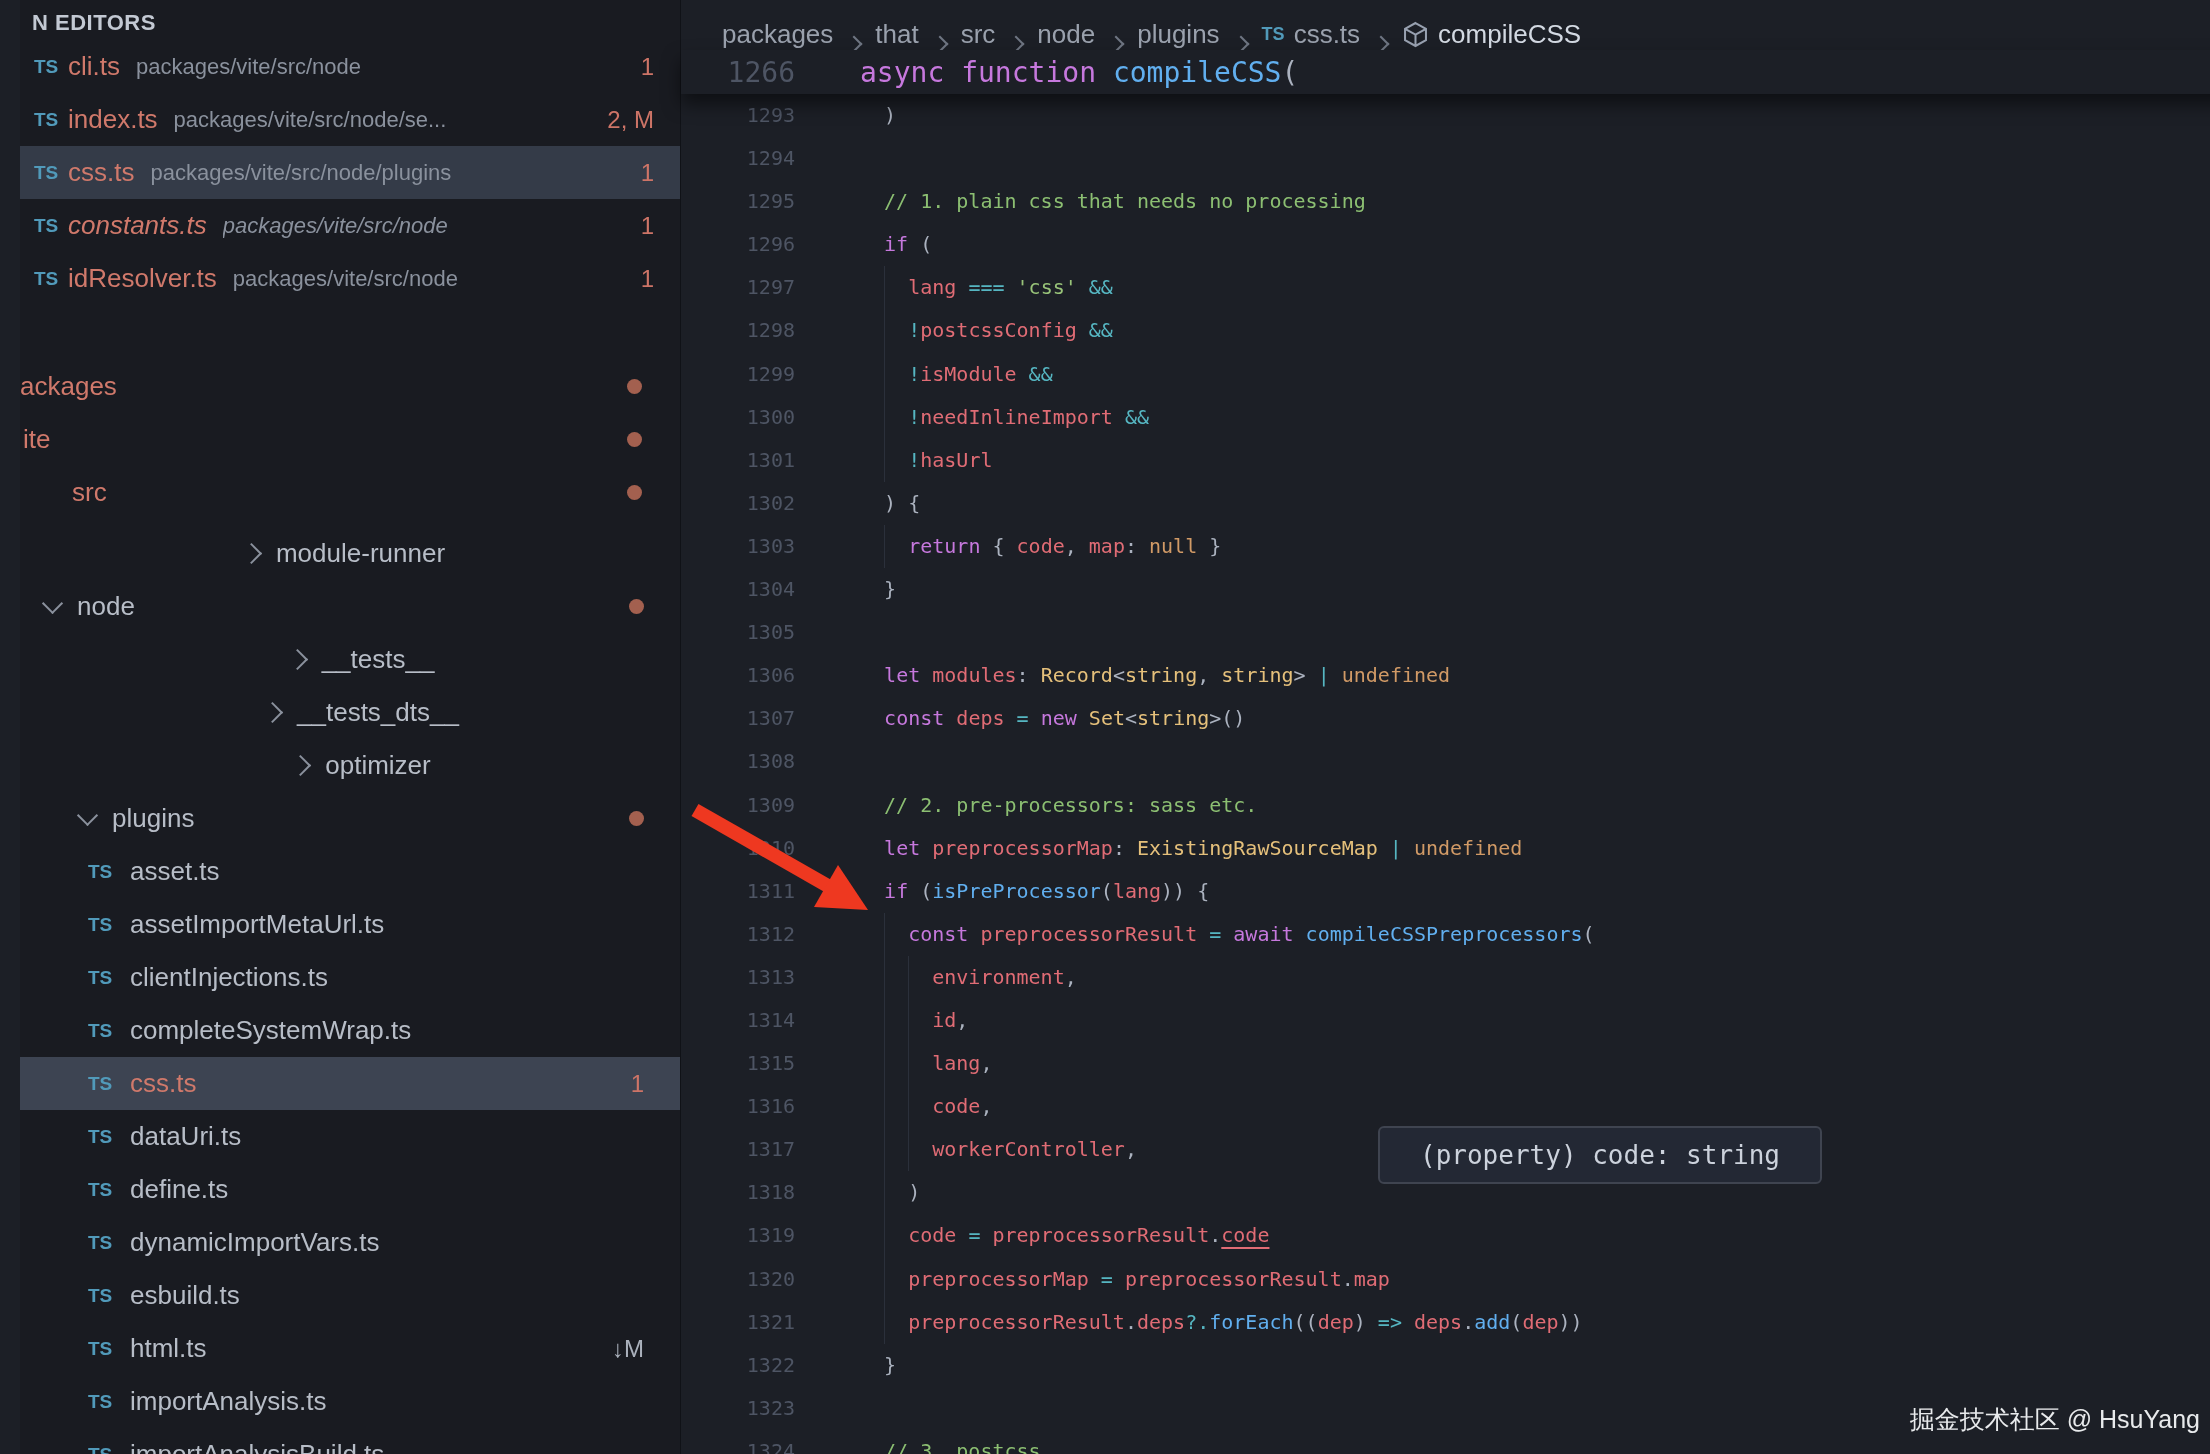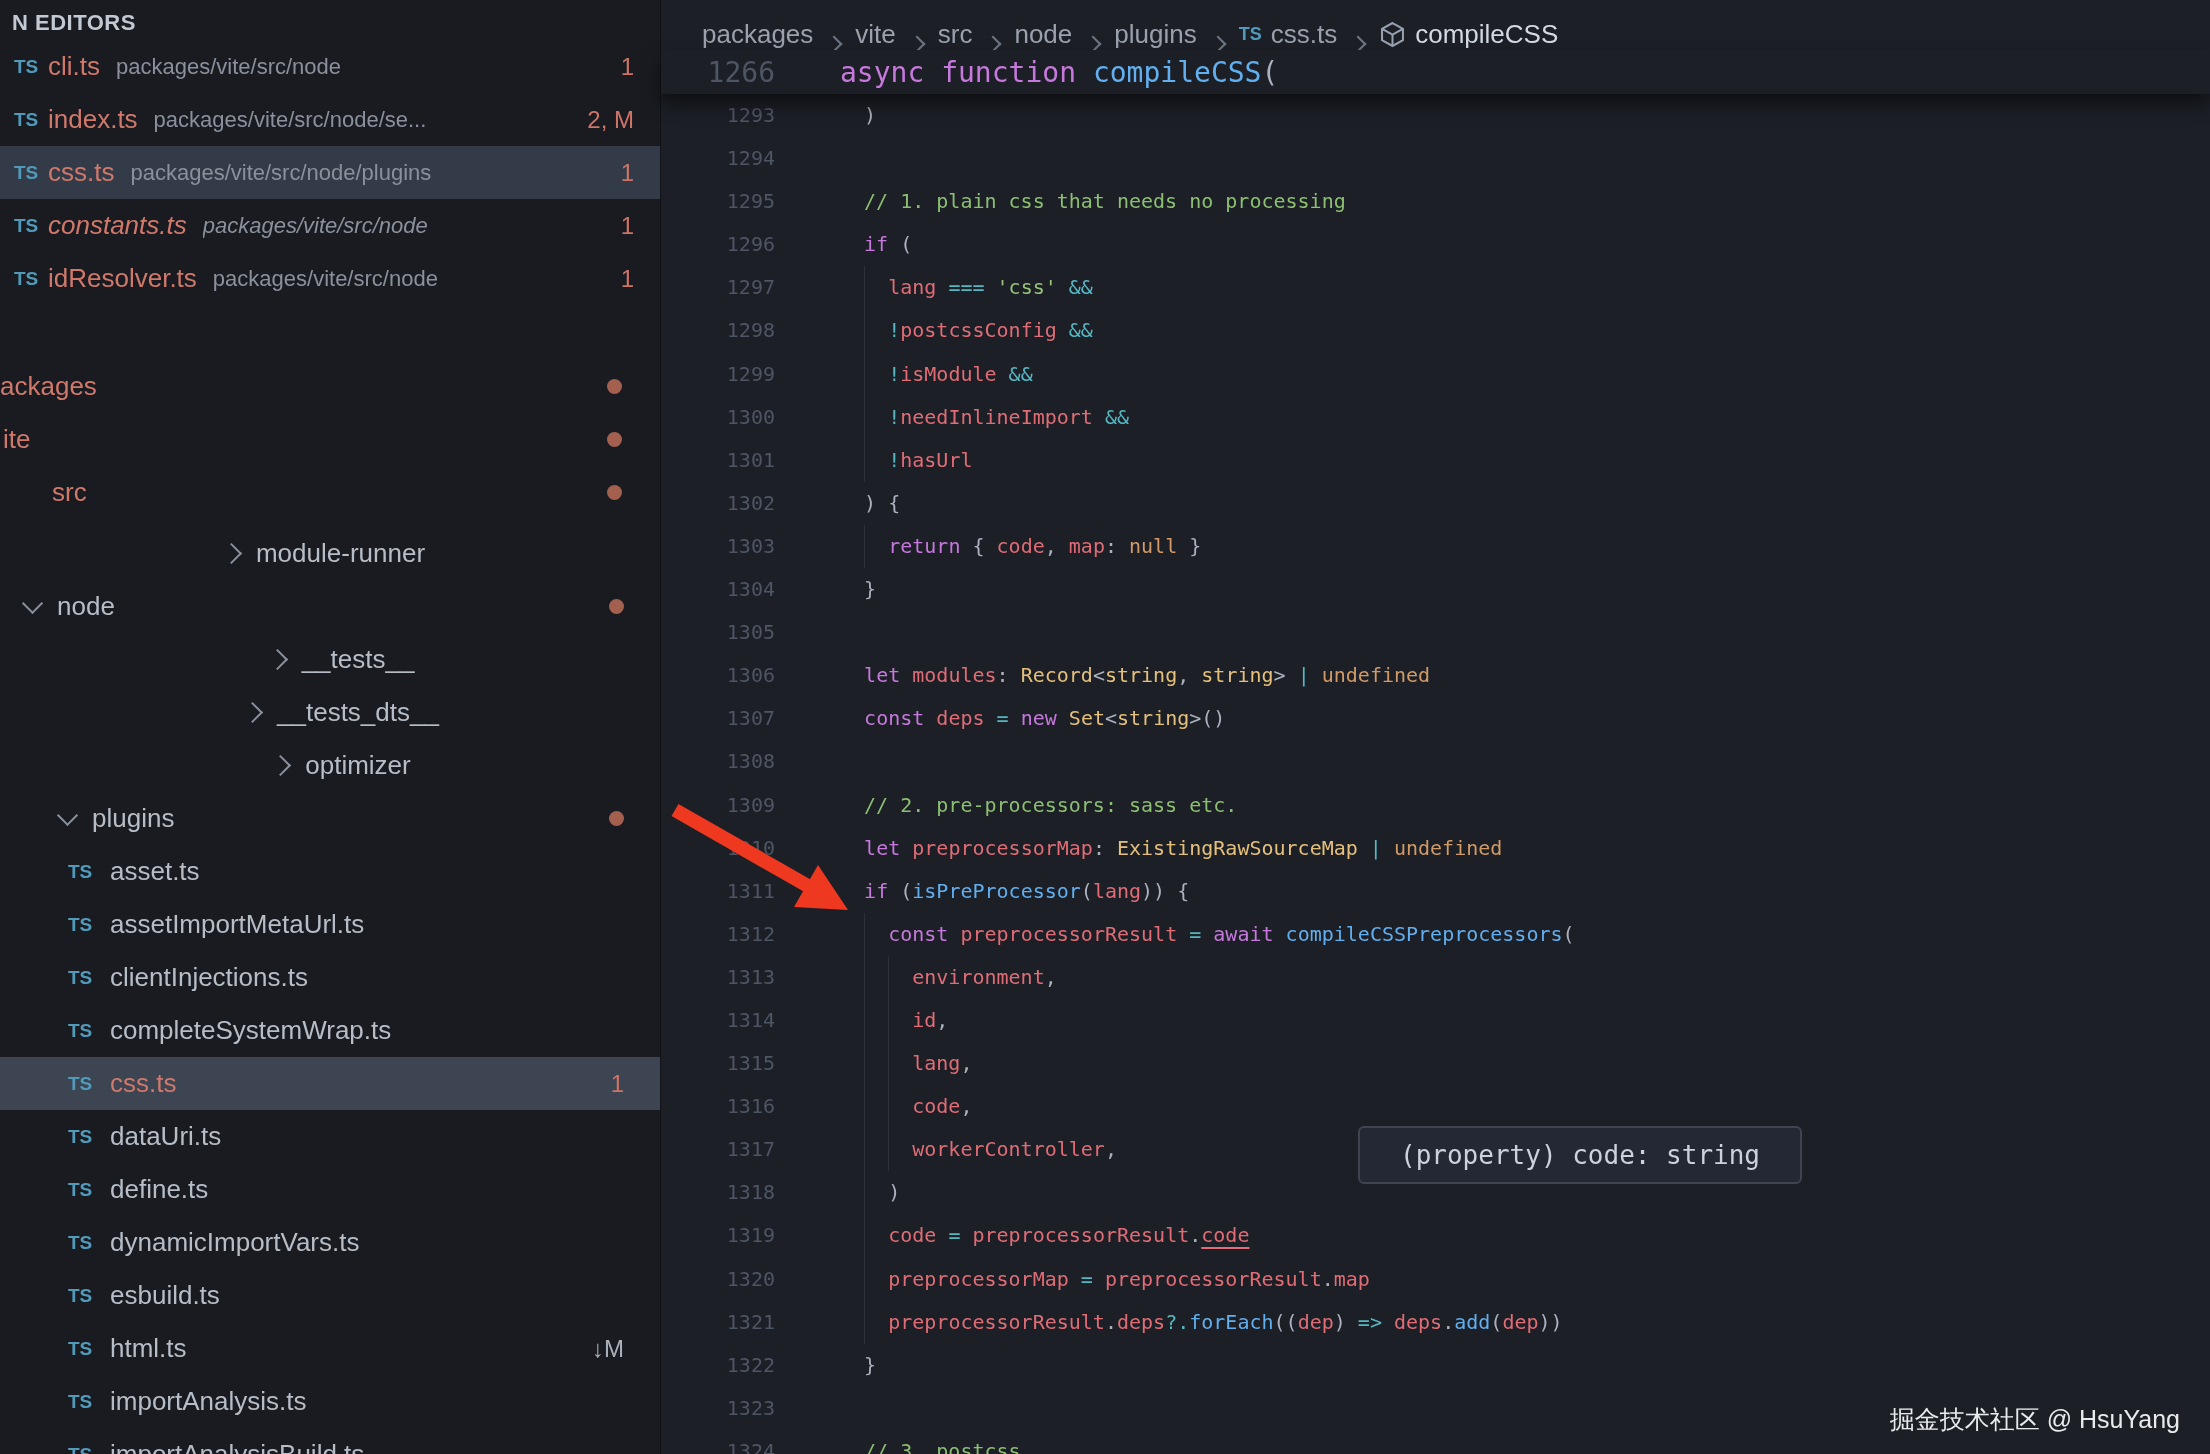--- a/index.html
+++ b/index.html
@@ -2,21 +2,21 @@
 <html style="--editor-bg: #1c1f26; --sidebar-bg: #191b21; --oe-selected-bg: #343b48; --tree-selected-bg: #3d4452; --divider: #101217; --header-text: #c3c9d3; --file-accent: #d0796b; --badge: #cd7467; --badge-muted: #aab1bc; --desc-text: #8a919d; --tree-text: #b7bdc7; --chevron: #8a919d; --dot: #a3604f; --ts-icon: #519aba; --crumb-text: #9aa1ad; --crumb-bright: #d3d9e2; --line-number: #4e5564; --code-default: #abb2bf; --keyword: #c678dd; --function: #61afef; --variable: #e06c75; --type: #e5c07b; --constant: #d19a66; --string: #98c379; --comment: #8cbf72; --operator: #56b6c2; --indent-guide: #2b303b; --tooltip-bg: #232834; --tooltip-border: #3f4450; --tooltip-text: #ccd2dc; --arrow: #ee3820; --watermark: #e8eaec;"><head>
 <meta charset="utf-8">
 <style>
   html,body{margin:0;padding:0;}
   body{
     width:2210px;height:1454px;overflow:hidden;position:relative;
     background:var(--editor-bg,#1c1f26);
     font-family:"Liberation Sans",sans-serif;
     -webkit-font-smoothing:antialiased;
   }
-  .app{position:absolute;inset:0;}
+  .app{position:absolute;inset:0;margin-left:20px;}
 
   
   .sidebar{position:absolute;left:0;top:0;width:660px;height:100%;background:var(--sidebar-bg,#191b21);overflow:hidden;}
   .oe-header{box-sizing:border-box;height:40px;padding:10px 0 0 12px;font-size:22px;font-weight:700;letter-spacing:.5px;color:var(--header-text,#c3c9d3);white-space:nowrap;}
   .oe-row{height:53px;display:flex;align-items:center;padding:0 26px 0 14px;box-sizing:border-box;white-space:nowrap;}
   .oe-row.selected{background:var(--oe-selected-bg,#343b48);}
   .ts-icon{font-weight:700;font-size:19px;color:var(--ts-icon,#519aba);flex:none;width:30px;}
   .oe-name{font-size:26px;color:var(--file-accent,#d0796b);margin-left:4px;}
   .oe-desc{font-size:22px;color:var(--desc-text,#8a919d);margin-left:16px;flex:1;overflow:hidden;text-overflow:ellipsis;}
   .badge{font-size:24px;color:var(--badge,#cd7467);margin-left:12px;flex:none;}
@@ -242,21 +242,21 @@
       </div>
   </aside>
 
   <main class="editor">
     <div class="breadcrumbs" id="breadcrumbs">
         <span class="bc-item">
           <span class="bc-label">packages</span>
         </span>
         <span class="bc-sep"></span>
         <span class="bc-item">
-          <span class="bc-label">vite</span>
+          <span class="bc-label">that</span>
         </span>
         <span class="bc-sep"></span>
         <span class="bc-item">
           <span class="bc-label">src</span>
         </span>
         <span class="bc-sep"></span>
         <span class="bc-item">
           <span class="bc-label">node</span>
         </span>
         <span class="bc-sep"></span>

